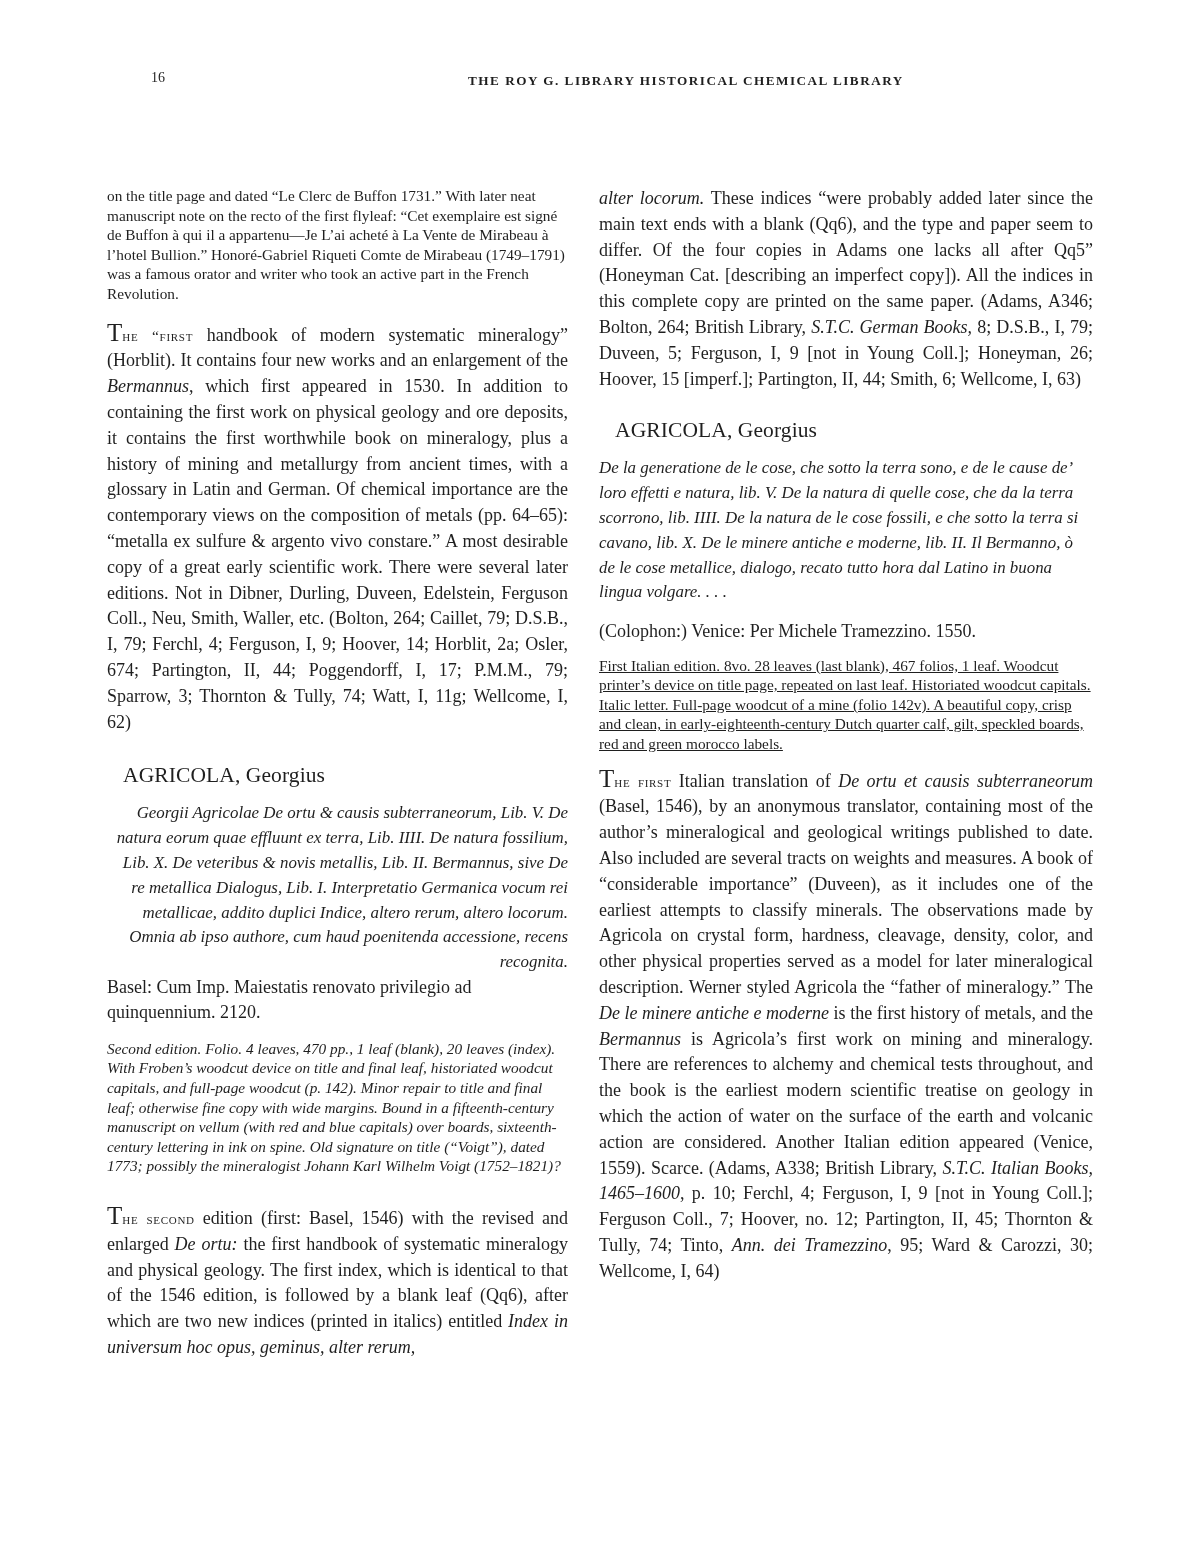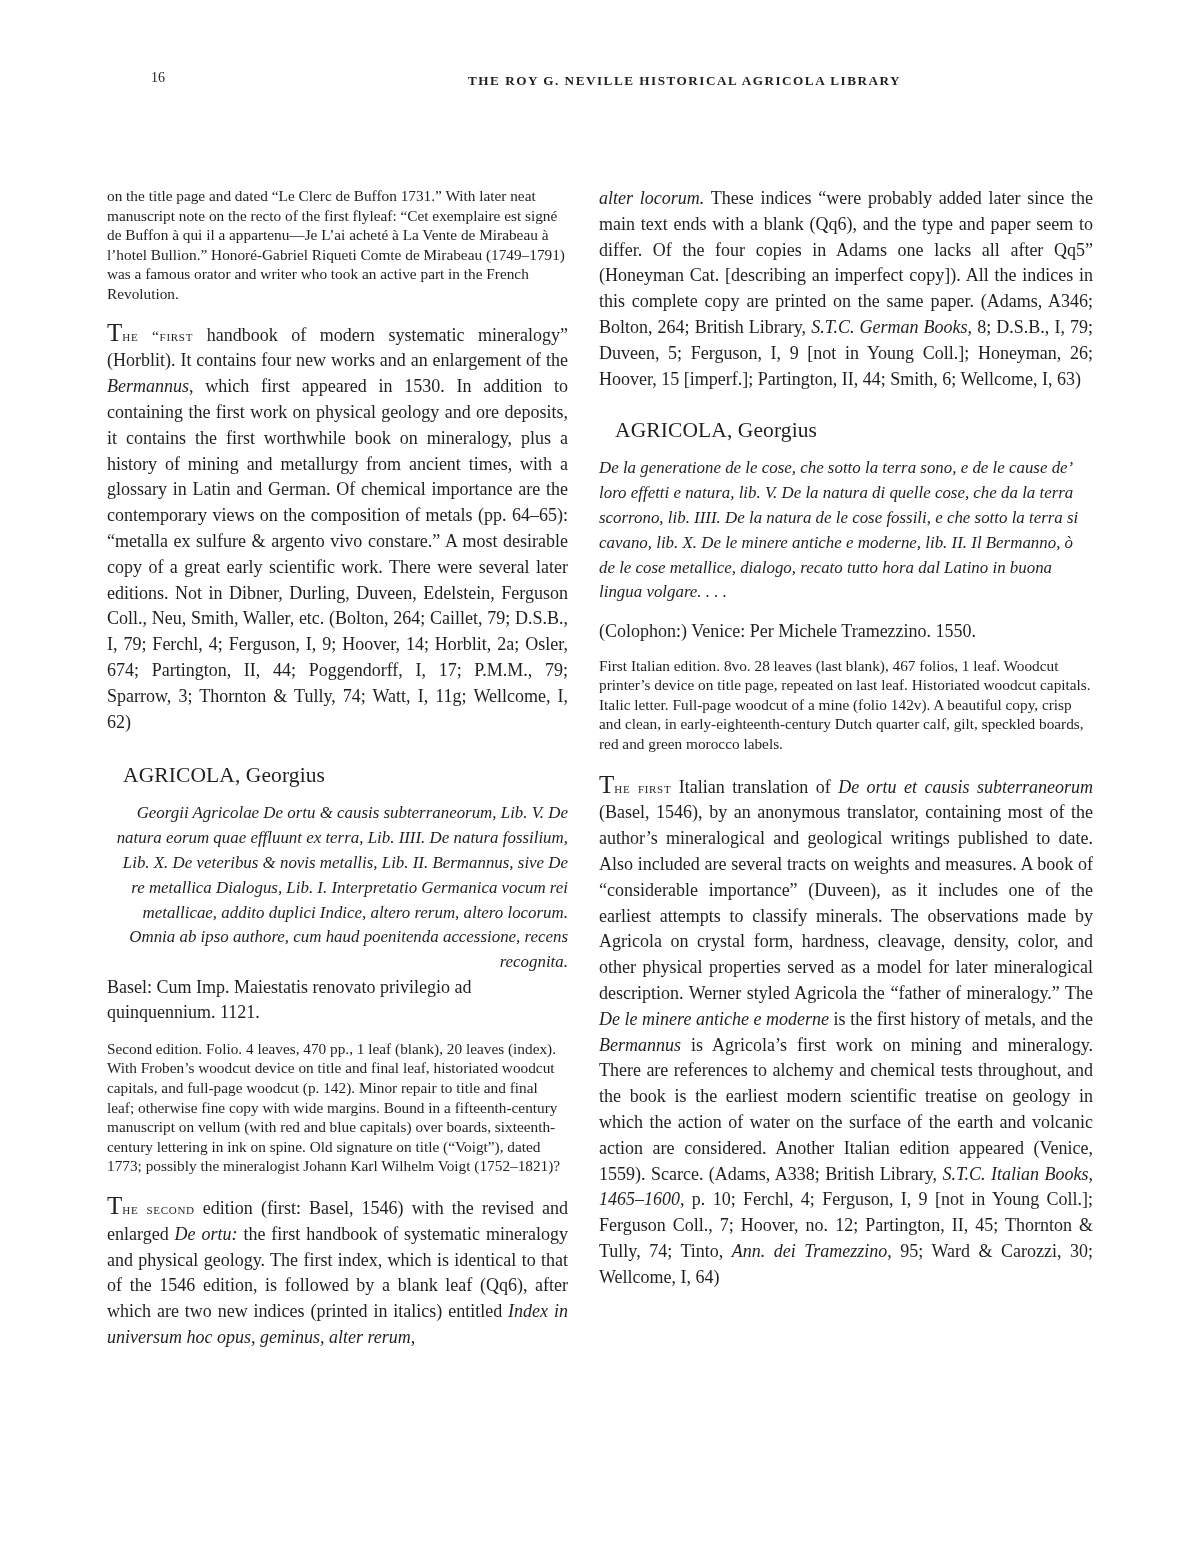--- a/index.html
+++ b/index.html
@@ -23,41 +23,41 @@
   .entry-heading { font-size: 21.5px; line-height: 28px; font-weight: normal; margin: 16px; letter-spacing: 0.1px; font-family: Liberation Serif, serif; }
   .sc-lead { font-size: 25px; }
   .sc { font-variant: small-caps; font-size: 15.5px; letter-spacing: 0.7px; text-transform: lowercase; }
   i, .it { font-style: italic; }
 
   #left-note { margin-bottom: 16px; }
   #left-para1 { margin-bottom: 26px; }
   #left-heading { margin-bottom: 12px; }
   #left-title { margin-bottom: 0; text-align: right; }
   #left-imprint { margin-bottom: 13px; }
-  #left-collation { margin-bottom: 17px; }
+  #left-collation { margin-bottom: 27px; font-style: italic; }
 
   #right-para1 { margin-bottom: 24px; }
   #right-heading { margin-bottom: 12px; }
   #right-imprint { margin-bottom: 11px; margin-top: 14px; }
-  #right-collation { margin-bottom: 18px; }
+  #right-collation { margin-bottom: 12px; text-decoration: underline; }
 </style>
 </head>
 <body class="serif">
 
 <div id="running-head">
   <span id="page-number" class="serif">16</span>
-  <span id="running-title" class="serif">THE ROY G. NEVILLE HISTORICAL AGRICOLA LIBRARY</span>
+  <span id="running-title" class="serif">THE ROY G. LIBRARY HISTORICAL CHEMICAL LIBRARY</span>
 </div>
 
 <div id="col-left" class="column">
   <p id="left-note" class="note">on the title page and dated “Le Clerc de Buffon 1731.” With later neat manuscript note on the recto of the first flyleaf: “Cet exemplaire est signé de Buffon à qui il a appartenu—Je L’ai acheté à La Vente de Mirabeau à l’hotel Bullion.” Honoré-Gabriel Riqueti Comte de Mirabeau (1749–1791) was a famous orator and writer who took an active part in the French Revolution.</p>
   <p id="left-para1" class="body-text"><span class="sc-lead">T</span><span class="sc">he “first</span> handbook of modern systematic mineralogy” (Horblit). It contains four new works and an enlargement of the <span class="it">Bermannus</span>, which first appeared in 1530. In addition to containing the first work on physical geology and ore deposits, it contains the first worthwhile book on mineralogy, plus a history of mining and metallurgy from ancient times, with a glossary in Latin and German. Of chemical importance are the contemporary views on the composition of metals (pp. 64–65): “metalla ex sulfure &amp; argento vivo constare.” A most desirable copy of a great early scientific work. There were several later editions. Not in Dibner, Durling, Duveen, Edelstein, Ferguson Coll., Neu, Smith, Waller, etc. (Bolton, 264; Caillet, 79; D.S.B., I, 79; Ferchl, 4; Ferguson, I, 9; Hoover, 14; Horblit, 2a; Osler, 674; Partington, II, 44; Poggendorff, I, 17; P.M.M., 79; Sparrow, 3; Thornton &amp; Tully, 74; Watt, I, 11g; Wellcome, I, 62)</p>
   <h2 id="left-heading" class="entry-heading sans">AGRICOLA, Georgius</h2>
   <p id="left-title" class="title-block">Georgii Agricolae De ortu &amp; causis subterraneorum, Lib. V. De natura eorum quae effluunt ex terra, Lib. IIII. De natura fossilium, Lib. X. De veteribus &amp; novis metallis, Lib. II. Bermannus, sive De re metallica Dialogus, Lib. I. Interpretatio Germanica vocum rei metallicae, addito duplici Indice, altero rerum, altero locorum. Omnia ab ipso authore, cum haud poenitenda accessione, recens recognita.</p>
-  <p id="left-imprint" class="imprint">Basel: Cum Imp. Maiestatis renovato privilegio ad quinquennium. 1121.</p>
+  <p id="left-imprint" class="imprint">Basel: Cum Imp. Maiestatis renovato privilegio ad quinquennium. 2120.</p>
   <p id="left-collation" class="note">Second edition. Folio. 4 leaves, 470 pp., 1 leaf (blank), 20 leaves (index). With Froben’s woodcut device on title and final leaf, historiated woodcut capitals, and full-page woodcut (p. 142). Minor repair to title and final leaf; otherwise fine copy with wide margins. Bound in a fifteenth-century manuscript on vellum (with red and blue capitals) over boards, sixteenth-century lettering in ink on spine. Old signature on title (“Voigt”), dated 1773; possibly the mineralogist Johann Karl Wilhelm Voigt (1752–1821)?</p>
   <p id="left-para2" class="body-text"><span class="sc-lead">T</span><span class="sc">he second</span> edition (first: Basel, 1546) with the revised and enlarged <span class="it">De ortu:</span> the first handbook of systematic mineralogy and physical geology. The first index, which is identical to that of the 1546 edition, is followed by a blank leaf (Qq6), after which are two new indices (printed in italics) entitled <span class="it">Index in universum hoc opus, geminus, alter rerum,</span></p>
 </div>
 
 <div id="col-right" class="column">
   <p id="right-para1" class="body-text"><span class="it">alter locorum.</span> These indices “were probably added later since the main text ends with a blank (Qq6), and the type and paper seem to differ. Of the four copies in Adams one lacks all after Qq5” (Honeyman Cat. [describing an imperfect copy]). All the indices in this complete copy are printed on the same paper. (Adams, A346; Bolton, 264; British Library, <span class="it">S.T.C. German Books,</span> 8; D.S.B., I, 79; Duveen, 5; Ferguson, I, 9 [not in Young Coll.]; Honeyman, 26; Hoover, 15 [imperf.]; Partington, II, 44; Smith, 6; Wellcome, I, 63)</p>
   <h2 id="right-heading" class="entry-heading sans">AGRICOLA, Georgius</h2>
   <p id="right-title" class="title-block">De la generatione de le cose, che sotto la terra sono, e de le cause de’ loro effetti e natura, lib. V. De la natura di quelle cose, che da la terra scorrono, lib. IIII. De la natura de le cose fossili, e che sotto la terra si cavano, lib. X. De le minere antiche e moderne, lib. II. Il Bermanno, ò de le cose metallice, dialogo, recato tutto hora dal Latino in buona lingua volgare. . . .</p>
   <p id="right-imprint" class="imprint">(Colophon:) Venice: Per Michele Tramezzino. 1550.</p>
   <p id="right-collation" class="note">First Italian edition. 8vo. 28 leaves (last blank), 467 folios, 1 leaf. Woodcut printer’s device on title page, repeated on last leaf. Historiated woodcut capitals. Italic letter. Full-page woodcut of a mine (folio 142v). A beautiful copy, crisp and clean, in early-eighteenth-century Dutch quarter calf, gilt, speckled boards, red and green morocco labels.</p>

